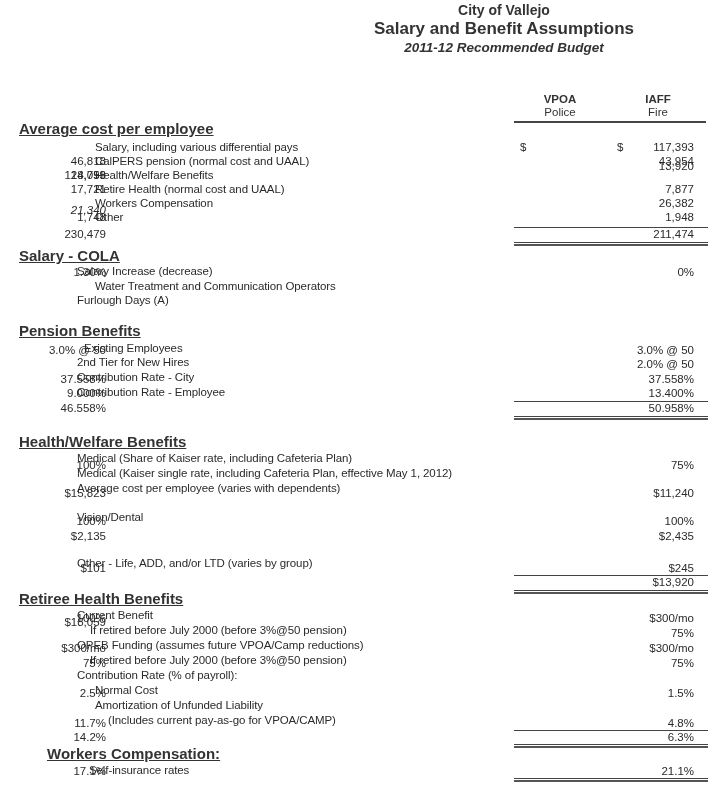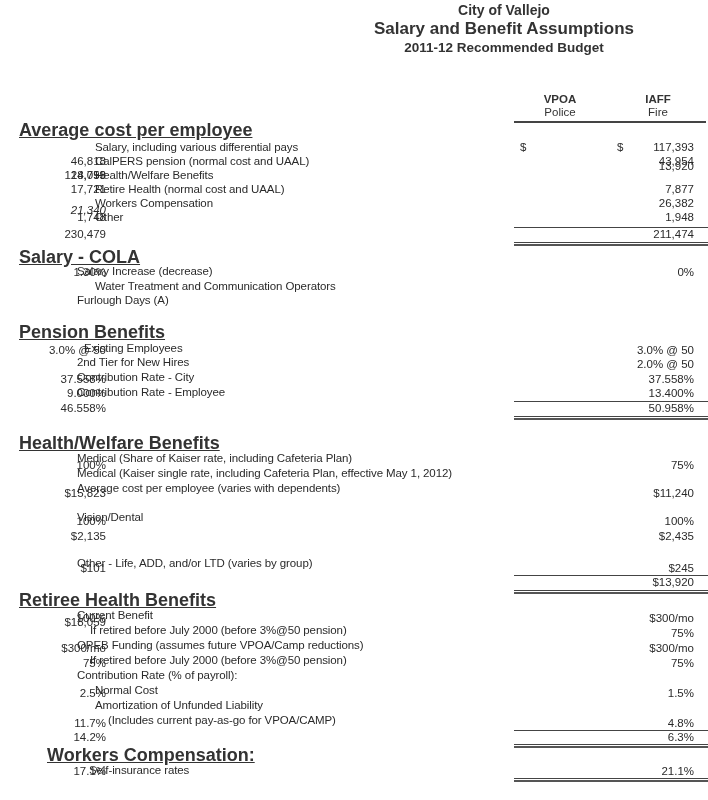--- a/index.html
+++ b/index.html
@@ -1,24 +1,24 @@
 <!DOCTYPE html>
 <html><head>
 <meta charset="utf-8">
 <style>
   html, body { margin: 0; padding: 0; background: #ffffff; }
   body { width: 708px; height: 800px; position: relative; overflow: hidden;
          font-family: "Liberation Sans", sans-serif; color: #2a2a2a; }
   .t { position: absolute; white-space: nowrap; font-size: 11.5px; line-height: 14px; letter-spacing: -0.1px; }
   .title1 { position: absolute; left: 300px; width: 408px; text-align: center; top: 2px; font-size: 14px; font-weight: bold; color: #333; }
   .title2 { position: absolute; left: 300px; width: 408px; text-align: center; top: 19px; font-size: 17px; font-weight: bold; color: #333; }
-  .title3 { position: absolute; left: 300px; width: 408px; text-align: center; top: 40px; font-size: 13.5px; font-weight: bold; color: #333; }
+  .title3 { position: absolute; left: 300px; width: 408px; text-align: center; top: 40px; font-size: 13.5px; font-weight: bold; color: #333; font-style: italic; }
   .colhdr { position: absolute; text-align: center; font-size: 11.5px; line-height: 13px; color: #333; }
   .colhdr .b { font-weight: bold; }
-  .sec { position: absolute; left: 19px; font-weight: bold; font-size: 18px; text-decoration: underline; color: #333; white-space: nowrap; }
+  .sec { position: absolute; left: 19px; font-weight: bold; font-size: 15px; text-decoration: underline; color: #333; white-space: nowrap; }
   .num { position: absolute; white-space: nowrap; font-size: 11.5px; line-height: 14px; text-align: right; }
   .c1 { right: 602px; } 
   .c2 { right: 14px; }
   .rule { position: absolute; height: 1px; background: #444; }
   .rule.thick { height: 2px; }
   .dbl { position: absolute; height: 4px; border-top: 1px solid #444; border-bottom: 2px solid #555; box-sizing: border-box; }
   .dollar { position: absolute; font-size: 11.5px; line-height: 14px; }
 </style>
 </head>
 <body>

